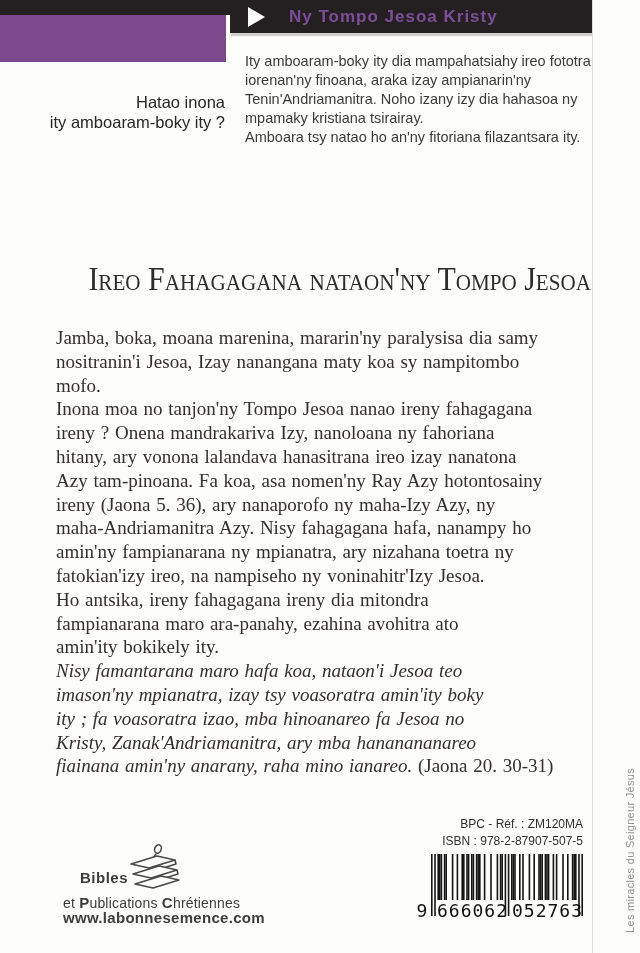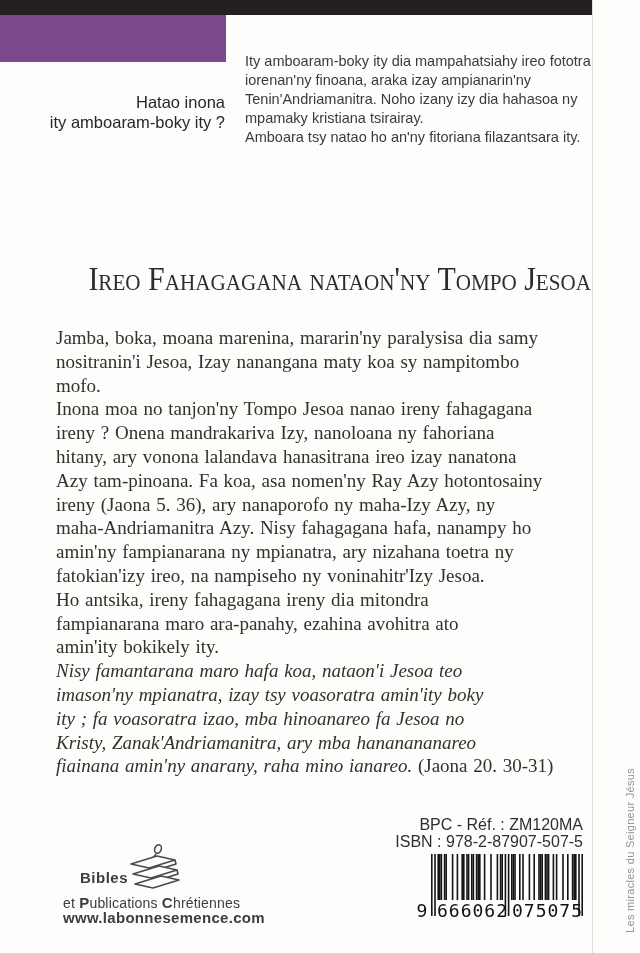--- a/index.html
+++ b/index.html
@@ -49,21 +49,21 @@
   
   .publisher-block{position:absolute;left:63px;top:843px;width:220px;height:82px;color:#3d3d3d;}
   .publisher-logo{position:absolute;left:60px;top:0px;}
   .publisher-name{position:absolute;left:17px;top:26px;font-size:15px;font-weight:bold;letter-spacing:.5px;}
   .publisher-line{position:absolute;left:0;top:51px;font-size:14px;letter-spacing:.2px;}
   .publisher-line b{font-size:15px;}
   .publisher-website{position:absolute;left:0;top:66px;font-size:15px;font-weight:bold;letter-spacing:.3px;}
   
   .print-info{
     position:absolute;right:57px;top:816px;text-align:right;
-    font-size:16px;line-height:17px;color:#2f2f2f;
+    font-size:12px;line-height:17px;color:#2f2f2f;
   }
   .barcode{position:absolute;right:57px;top:854px;width:166px;height:66px;}
   .barcode svg{position:absolute;left:14px;top:0;}
   .bc-digit{
     position:absolute;top:46px;font-family:"DejaVu Sans Mono",monospace;
     font-size:18px;color:#111;background:#fdfdfb;text-align:center;
   }
   .bc-d0{left:-2px;width:14px;}
   .bc-d1{left:20px;width:66px;letter-spacing:1px;}
   .bc-d2{left:95px;width:66px;letter-spacing:1px;}
@@ -73,20 +73,24 @@
     writing-mode:vertical-rl;transform:rotate(180deg);letter-spacing:.3px;
   }
 </style>
 </head>
 <body>
 
 <div id="page">
 
   <div class="top-strip"></div>
 
+  <div class="header-bar">
+    <div class="play-tri"></div>
+    <div class="header-title">Ny Tompo Jesoa Kristy</div>
+  </div>
 
   <div class="purple-block"></div>
   <div class="edge-line"></div>
 
   <div class="question-heading">Hatao inona
 ity amboaram-boky ity ?</div>
 
   <div class="intro-paragraph">Ity amboaram-boky ity dia mampahatsiahy ireo fototra
 iorenan'ny finoana, araka izay ampianarin'ny
 Tenin'Andriamanitra. Noho izany izy dia hahasoa ny
@@ -184,18 +188,18 @@
         <rect x="131.20" y="0" width="1.6" height="46" fill="#151515"></rect>
         <rect x="136.00" y="0" width="1.6" height="46" fill="#151515"></rect>
         <rect x="140.80" y="0" width="1.6" height="46" fill="#151515"></rect>
         <rect x="142.40" y="0" width="1.6" height="46" fill="#151515"></rect>
         <rect x="144.00" y="0" width="1.6" height="46" fill="#151515"></rect>
         <rect x="147.20" y="0" width="1.6" height="62" fill="#151515"></rect>
         <rect x="150.40" y="0" width="1.6" height="62" fill="#151515"></rect>
       </svg>
     <span class="bc-digit bc-d0">9</span>
     <span class="bc-digit bc-d1">666062</span>
-    <span class="bc-digit bc-d2">075075</span>
+    <span class="bc-digit bc-d2">052763</span>
   </div>
 
   <div class="spine-text">Les miracles du Seigneur Jésus</div>
 
 </div>
 
 </body></html>

